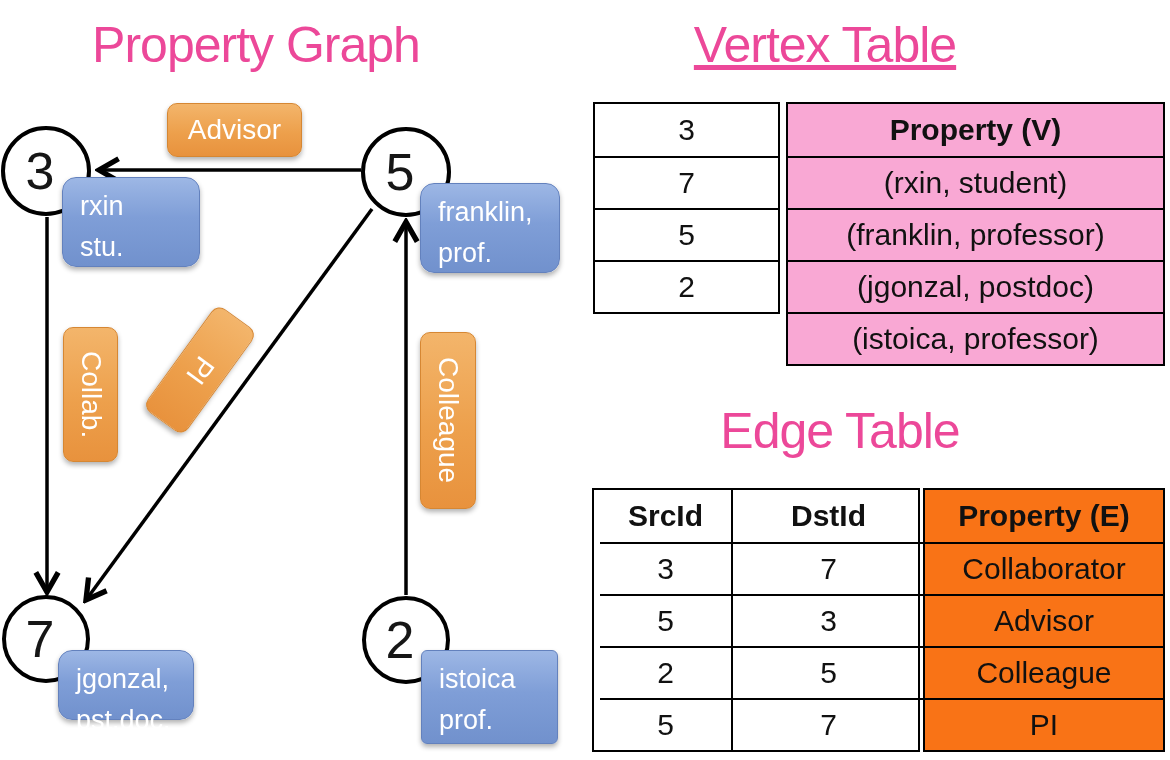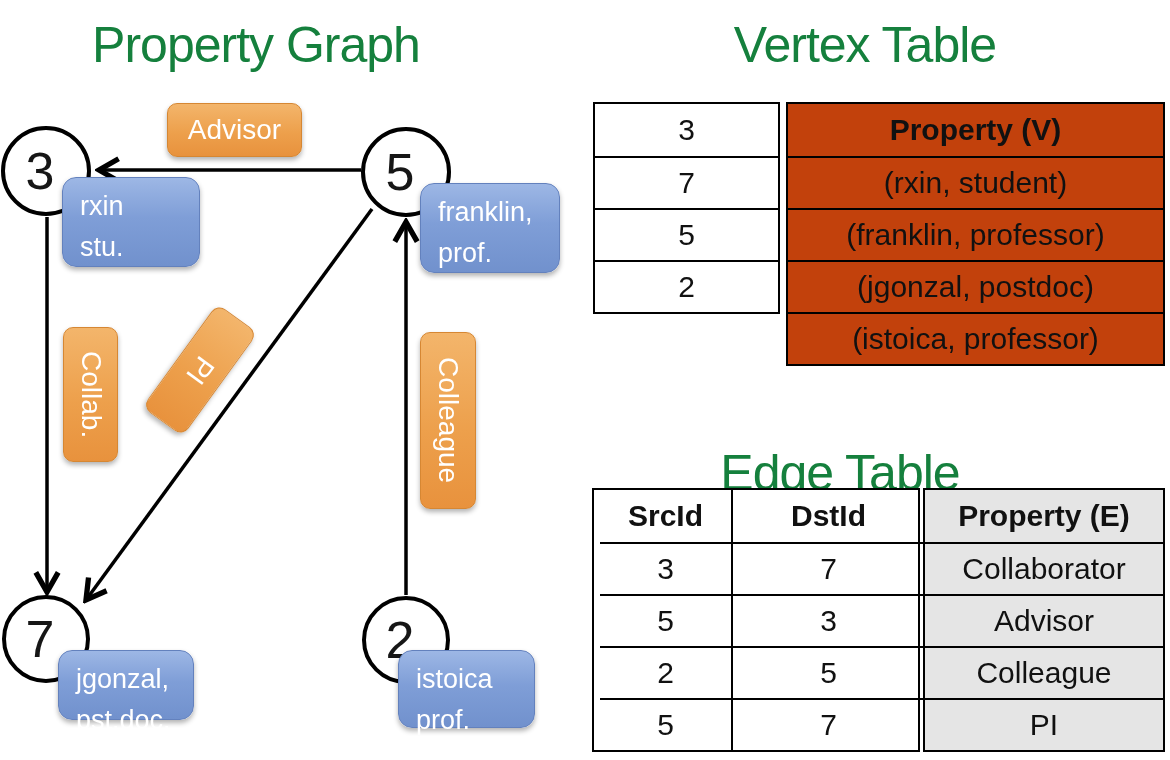--- a/index.html
+++ b/index.html
@@ -2,21 +2,21 @@
 <html><head>
 <meta charset="utf-8">
 <style>
   html,body{margin:0;padding:0;}
   body{
     width:1170px;height:760px;position:relative;overflow:hidden;
     background:#ffffff;font-family:"Liberation Sans",sans-serif;color:#111;
   }
   .title{
     position:absolute;text-align:center;font-size:50px;letter-spacing:-1px;
-    color:#15803d;white-space:nowrap;
+    color:#ec4899;white-space:nowrap;
   }
   
   #edge-svg{position:absolute;left:0;top:0;width:585px;height:760px;}
   .node{
     position:absolute;box-sizing:border-box;background:#fff;
     border:4px solid #000;border-radius:50%;
     display:flex;align-items:center;justify-content:center;
     font-size:52px;padding-right:12px;color:#161616;z-index:2;
   }
   .vbox{
@@ -41,22 +41,22 @@
   .cell{
     height:52px;box-sizing:border-box;border-top:2px solid #000;
     display:flex;align-items:center;justify-content:center;
     font-size:30px;white-space:nowrap;
   }
   .cell:first-child{border-top:none;}
   .cell.hdr{font-weight:bold;}
   .twin{display:flex;flex-direction:row;}
   .twin .sub{flex:none;}
   .twin .sub + .sub{border-left:2px solid #000;text-align:center;}
-  .fill-v .cell{background:#c2410c;}
-  .fill-e .cell{background:#e5e5e5;}
+  .fill-v .cell{background:#f9a8d4;}
+  .fill-e .cell{background:#f97316;}
 </style>
 </head>
 <body>
 
 <div class="title" style="left:0;width:512px;top:16px;">Property Graph</div>
 
 <svg id="edge-svg" viewBox="0 0 585 760" xmlns="http://www.w3.org/2000/svg">
   <defs>
     <marker id="arrow" viewBox="0 0 10 10" refX="8.5" refY="5" markerWidth="8" markerHeight="8" orient="auto-start-reverse">
       <path d="M1.5,1 L8.5,5 L1.5,9" fill="none" stroke="#000" stroke-width="1.9"></path>
@@ -78,47 +78,47 @@
   <div>stu.</div>
 </div>
 <div class="vbox" style="left:420px;top:183px;width:140px;height:90px;">
   <div>franklin,</div>
   <div>prof.</div>
 </div>
 <div class="vbox" style="left:58px;top:650px;width:136px;height:70px;">
   <div>jgonzal,</div>
   <div>pst.doc.</div>
 </div>
-<div class="vbox" style="left:398px;top:650px;width:137px;height:78px;">
+<div class="vbox" style="left:421px;top:650px;width:137px;height:94px;border-radius:6px;">
   <div>istoica</div>
   <div>prof.</div>
 </div>
 
 <div class="ebox" style="left:167px;top:103px;width:135px;height:54px;z-index:2;">Advisor</div>
 <div class="ebox vert" style="left:63px;top:327px;width:55px;height:135px;">Collab.</div>
 <div class="ebox vert" style="left:175px;top:306px;width:50px;height:128px;transform:rotate(36deg);">PI</div>
 <div class="ebox vert" style="left:420px;top:332px;width:56px;height:177px;">Colleague</div>
 
-<div class="title" style="left:620px;width:490px;top:16px;">Vertex Table</div>
+<div class="title" style="left:580px;width:490px;top:16px;text-decoration:underline;">Vertex Table</div>
 
 <div class="tcol" style="left:593px;top:102px;width:187px;">
   <div class="cell">3</div>
   <div class="cell">7</div>
   <div class="cell">5</div>
   <div class="cell">2</div>
 </div>
 <div class="tcol fill-v" style="left:786px;top:102px;width:379px;">
   <div class="cell hdr">Property (V)</div>
   <div class="cell">(rxin, student)</div>
   <div class="cell">(franklin, professor)</div>
   <div class="cell">(jgonzal, postdoc)</div>
   <div class="cell">(istoica, professor)</div>
 </div>
 
-<div class="title" style="left:593px;width:494px;top:402px;margin-top:42px;">Edge Table</div>
+<div class="title" style="left:593px;width:494px;top:402px;">Edge Table</div>
 
 <div class="tcol twin" style="left:592px;top:488px;width:328px;">
   <div class="sub" style="width:131px;padding-left:6px;">
     <div class="cell hdr">SrcId</div>
     <div class="cell">3</div>
     <div class="cell">5</div>
     <div class="cell">2</div>
     <div class="cell">5</div>
   </div>
   <div class="sub" style="width:191px;">

